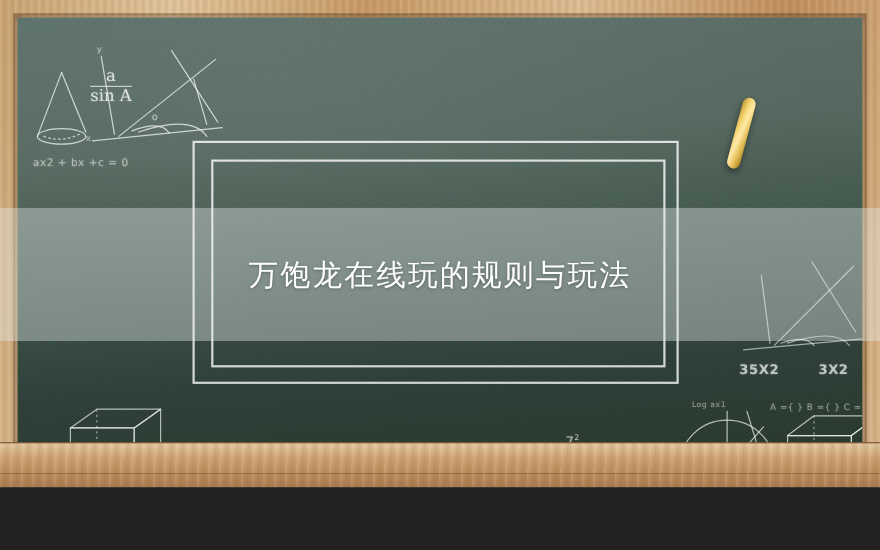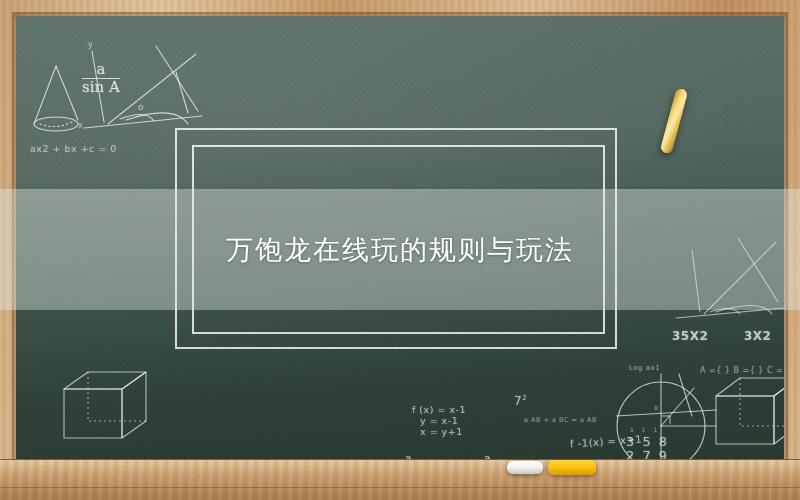--- a/index.html
+++ b/index.html
@@ -1,19 +1,19 @@
 <!DOCTYPE html>
 <html><head>
 <meta charset="utf-8">
 <style>
   html,body{margin:0;padding:0;background:#222;}
   body{width:800px;height:500px;overflow:hidden;
        font-family:"Liberation Sans","DejaVu Sans",sans-serif;}
 
-  #stage{position:relative;width:800px;height:500px;overflow:hidden;}
+  #stage{position:relative;width:800px;height:443px;overflow:hidden;}
 
   
   .frame{position:absolute;inset:0;
     background:
       repeating-linear-gradient(90deg,
         rgba(255,255,255,.10) 0px, rgba(255,255,255,0) 2px,
         rgba(120,75,35,.10) 4px, rgba(255,255,255,0) 7px),
       linear-gradient(100deg,#c8a273 0%,#e0c49b 18%,#c79a67 38%,#dcbb92 60%,#c08f5e 82%,#d7b489 100%);
   }
   .frame-inner-shadow{position:absolute;left:14px;top:14px;right:14px;bottom:24px;

